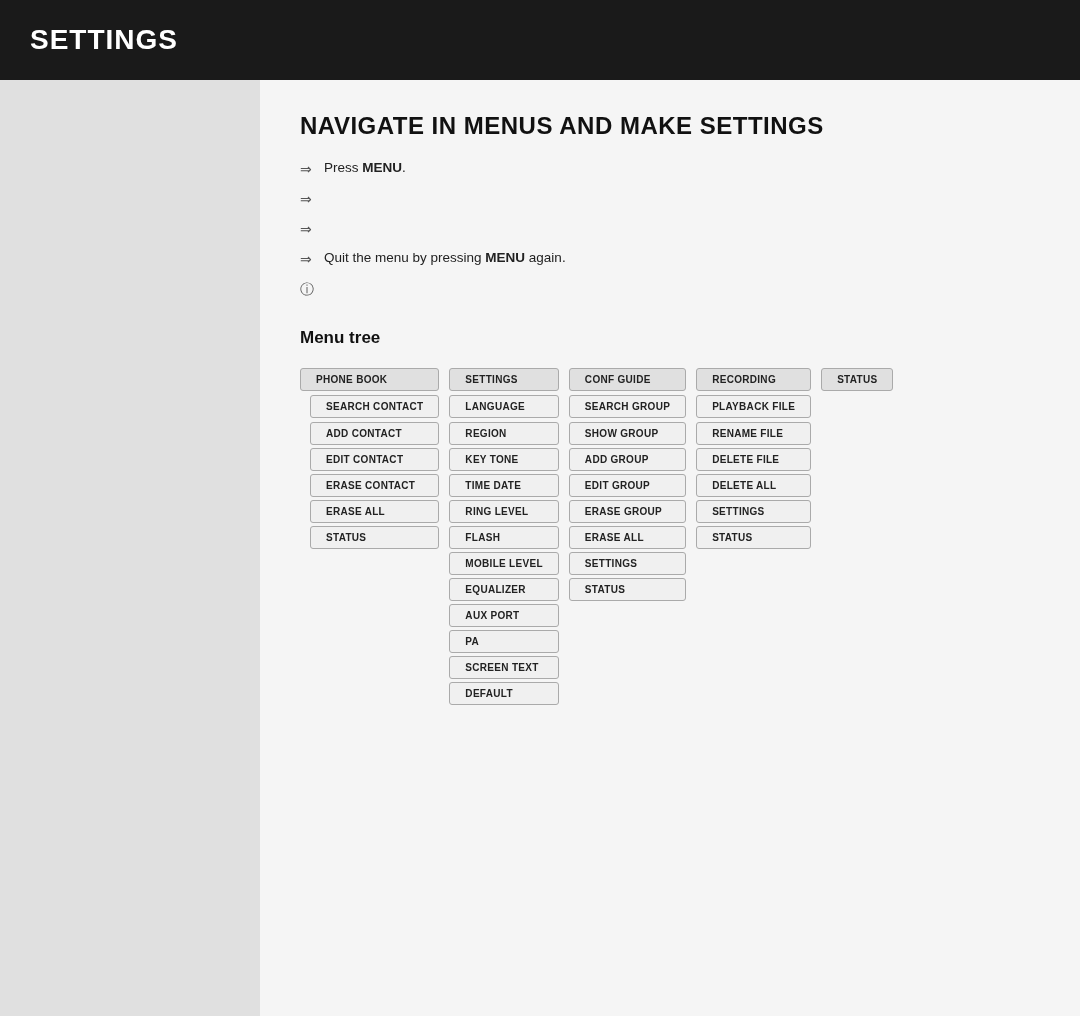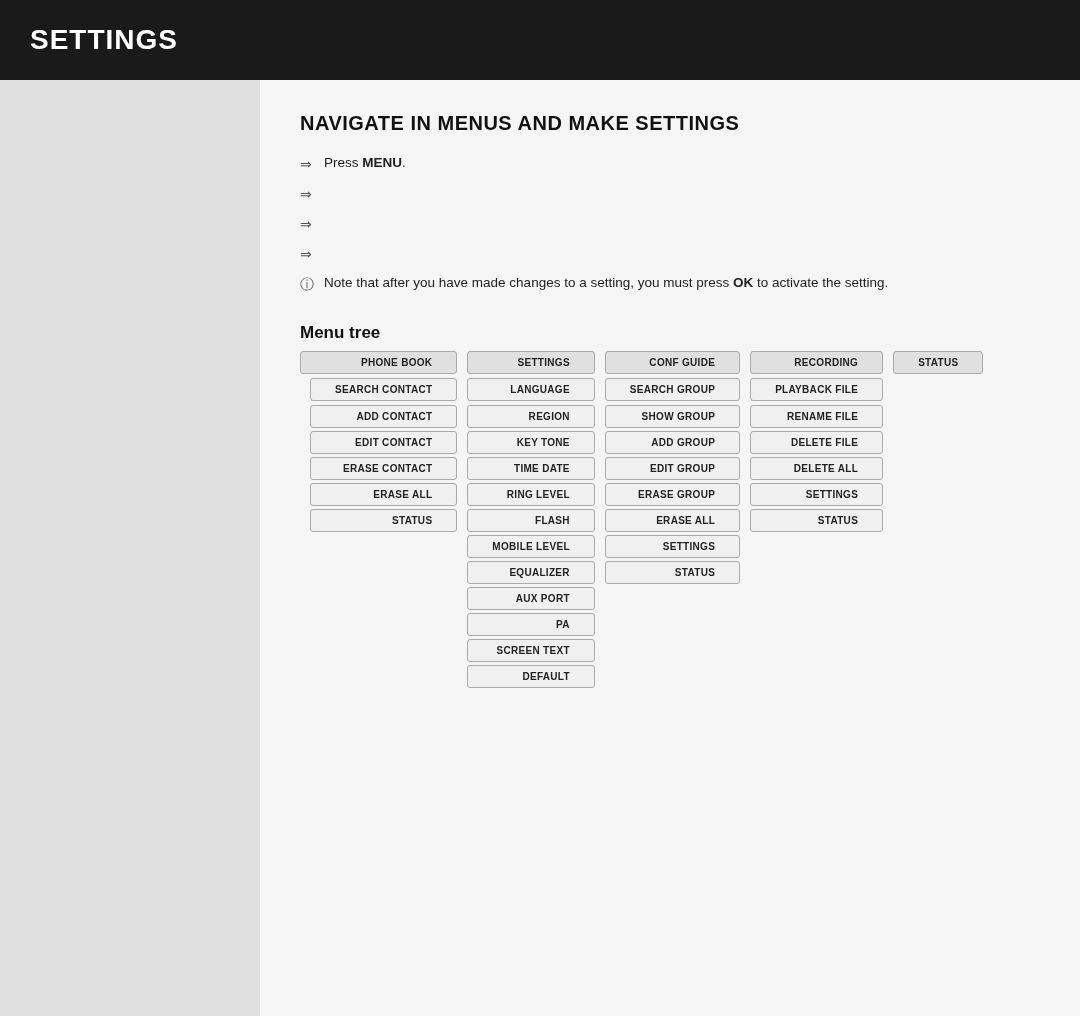--- a/index.html
+++ b/index.html
@@ -32,21 +32,21 @@
       width: 260px;
       background: #e0e0e0;
       min-height: 936px;
     }
     .content {
       flex: 1;
       background: #f5f5f5;
       padding: 32px 40px 40px 40px;
     }
     .section-title {
-      font-size: 20px;
+      font-size: 24px;
       font-weight: 900;
       letter-spacing: 0.5px;
       margin-bottom: 18px;
       color: #111;
       text-transform: uppercase;
     }
     .instructions {
       margin-bottom: 28px;
     }
     .instruction-item {
@@ -68,36 +68,36 @@
       margin-right: 8px;
       color: #555;
       font-size: 14px;
       min-width: 16px;
       margin-top: 1px;
       font-style: normal;
     }
     .menu-tree-title {
       font-size: 17px;
       font-weight: 700;
-      margin-bottom: 8px;
+      margin-bottom: 20px;
       color: #111;
     }
     .menu-tree {
       display: flex;
       gap: 4px;
       align-items: flex-start;
     }
     .menu-box {
       border: 1.5px solid #aaa;
       background: #f0f0f0;
       border-radius: 3px;
-      padding: 5px 24px;
+      padding: 5px 15px;
       font-size: 10px;
       font-weight: 700;
-      text-align: right;
+      text-align: left;
       margin-bottom: 3px;
       text-transform: uppercase;
       letter-spacing: 0.3px;
       color: #222;
       white-space: nowrap;
     }
     .menu-box.header-box {
       background: #e0e0e0;
       font-weight: 900;
     }
@@ -142,24 +142,24 @@
         <span>Press <strong>MENU</strong>.</span>
       </div>
       <div class="instruction-item">
         <span class="arrow-icon">⇒</span>
       </div>
       <div class="instruction-item">
         <span class="arrow-icon">⇒</span>
       </div>
       <div class="instruction-item">
         <span class="arrow-icon">⇒</span>
+        <span>Quit the menu by pressing <strong>MENU</strong> again.</span>
       </div>
       <div class="instruction-item">
         <span class="info-icon">ⓘ</span>
-        <span>Note that after you have made changes to a setting, you must press <strong>OK</strong> to activate the setting.</span>
       </div>
     </div>
 
     <div class="menu-tree-title">Menu tree</div>
 
     <div class="menu-tree">
 
       <div class="tree-group">
         <div class="tree-col">
           <div class="menu-box header-box">PHONE BOOK</div>

